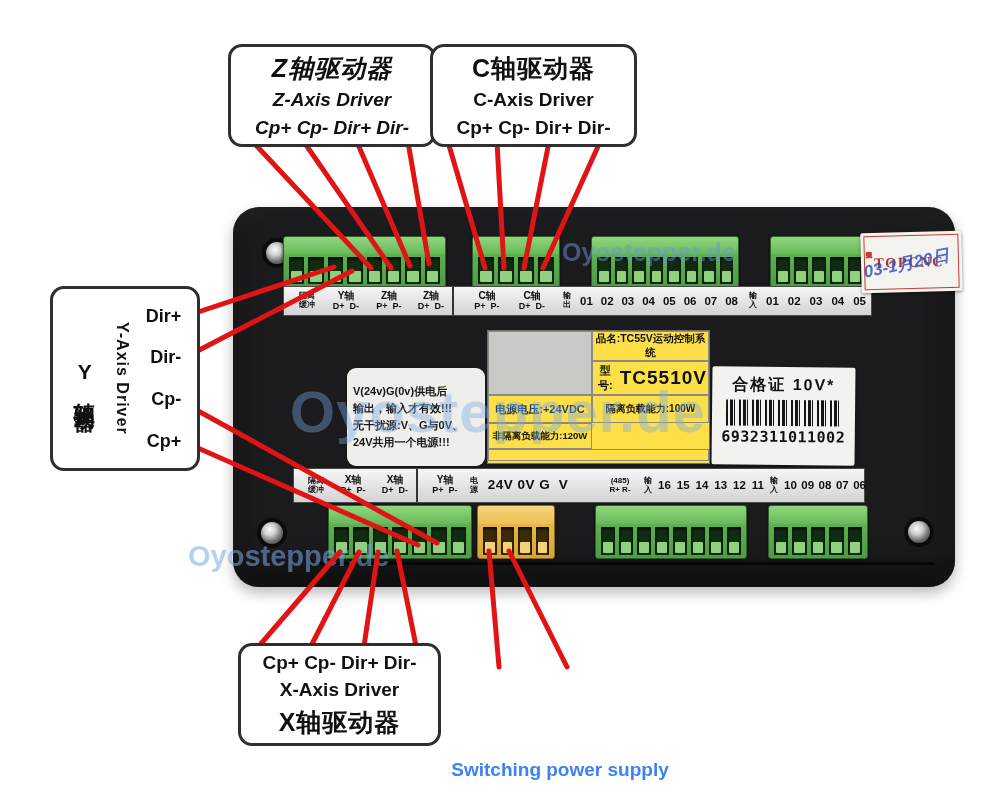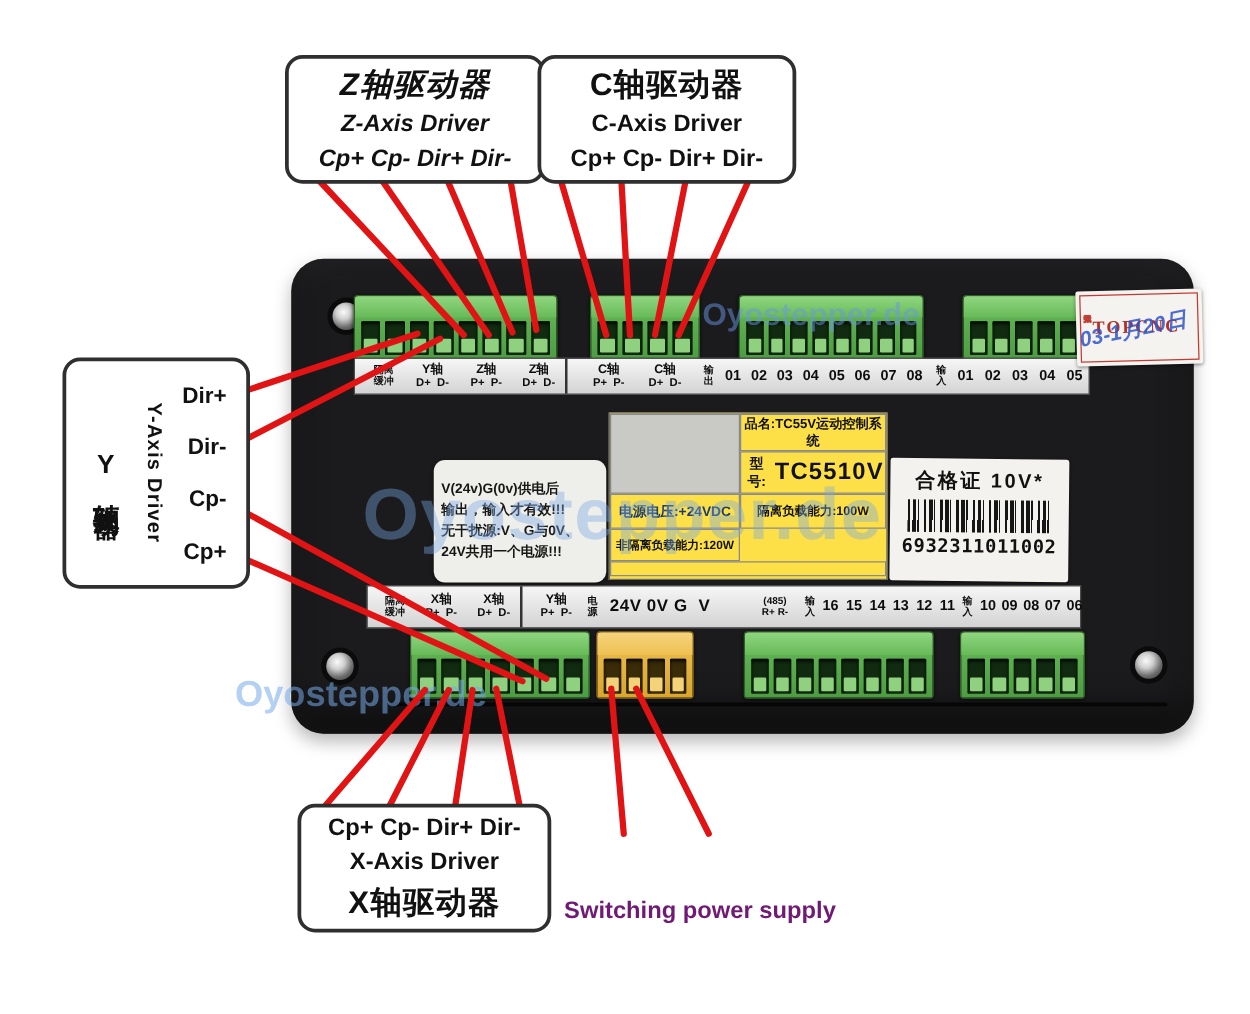--- a/index.html
+++ b/index.html
@@ -118,22 +118,22 @@
 
   
   #psu{position:absolute;left:455px;top:650px;width:160px;height:90px;background:#4c4c4e;border-radius:10px;
        z-index:60;color:#fff;box-shadow:0 2px 5px rgba(0,0,0,.3);}
   .psu-hole{position:absolute;top:11px;width:34px;height:34px;border-radius:50%;background:#fff;}
   #psu-hole-plus{left:25px;}  #psu-hole-minus{left:96px;}
   #psu-labels{position:absolute;top:46px;left:0;right:0;display:flex;justify-content:space-between;
        padding:0 13px;font-size:15px;font-weight:700;}
   #psu-cn{position:absolute;top:62px;left:0;right:0;text-align:center;font-size:20px;font-weight:700;
        letter-spacing:3px;}
-  #caption{position:absolute;left:400px;top:718px;width:320px;text-align:center;font-size:19px;
-       font-weight:700;color:#701a75;z-index:60;}
+  #caption{position:absolute;left:400px;top:759px;width:320px;text-align:center;font-size:19px;
+       font-weight:700;color:#3b82f6;z-index:60;}
 </style>
 </head>
 <body>
 
 <div id="canvas">
 
   <div id="board"></div>
   <div id="board-groove"></div>
 
   <div id="strip-top" class="strip">

